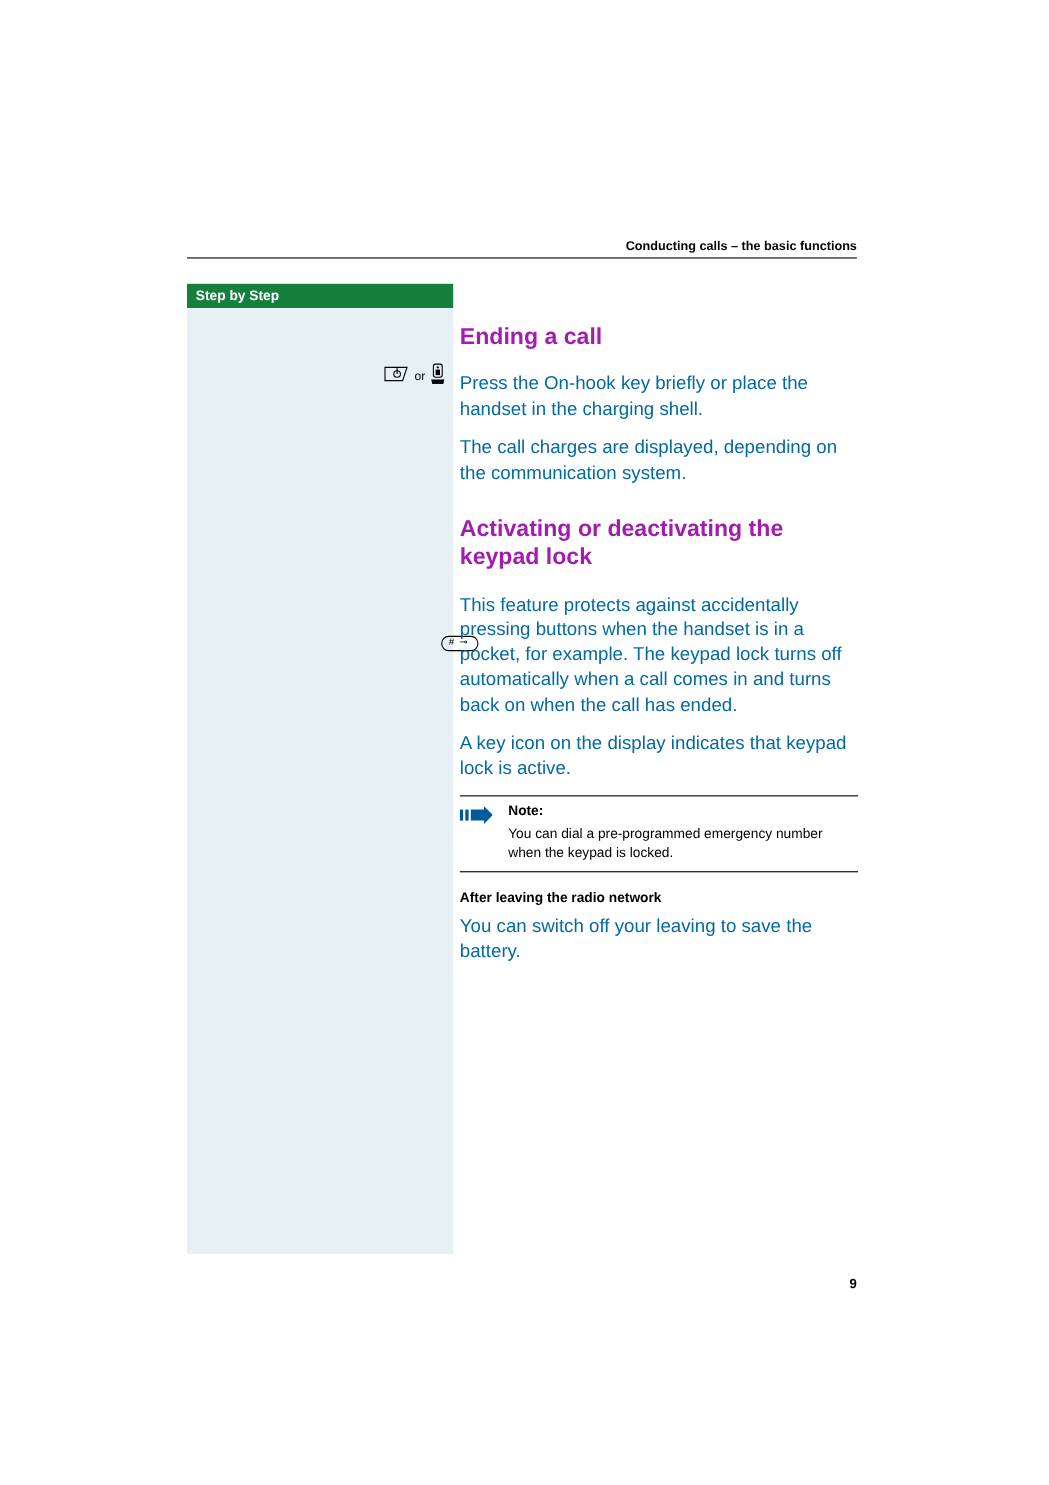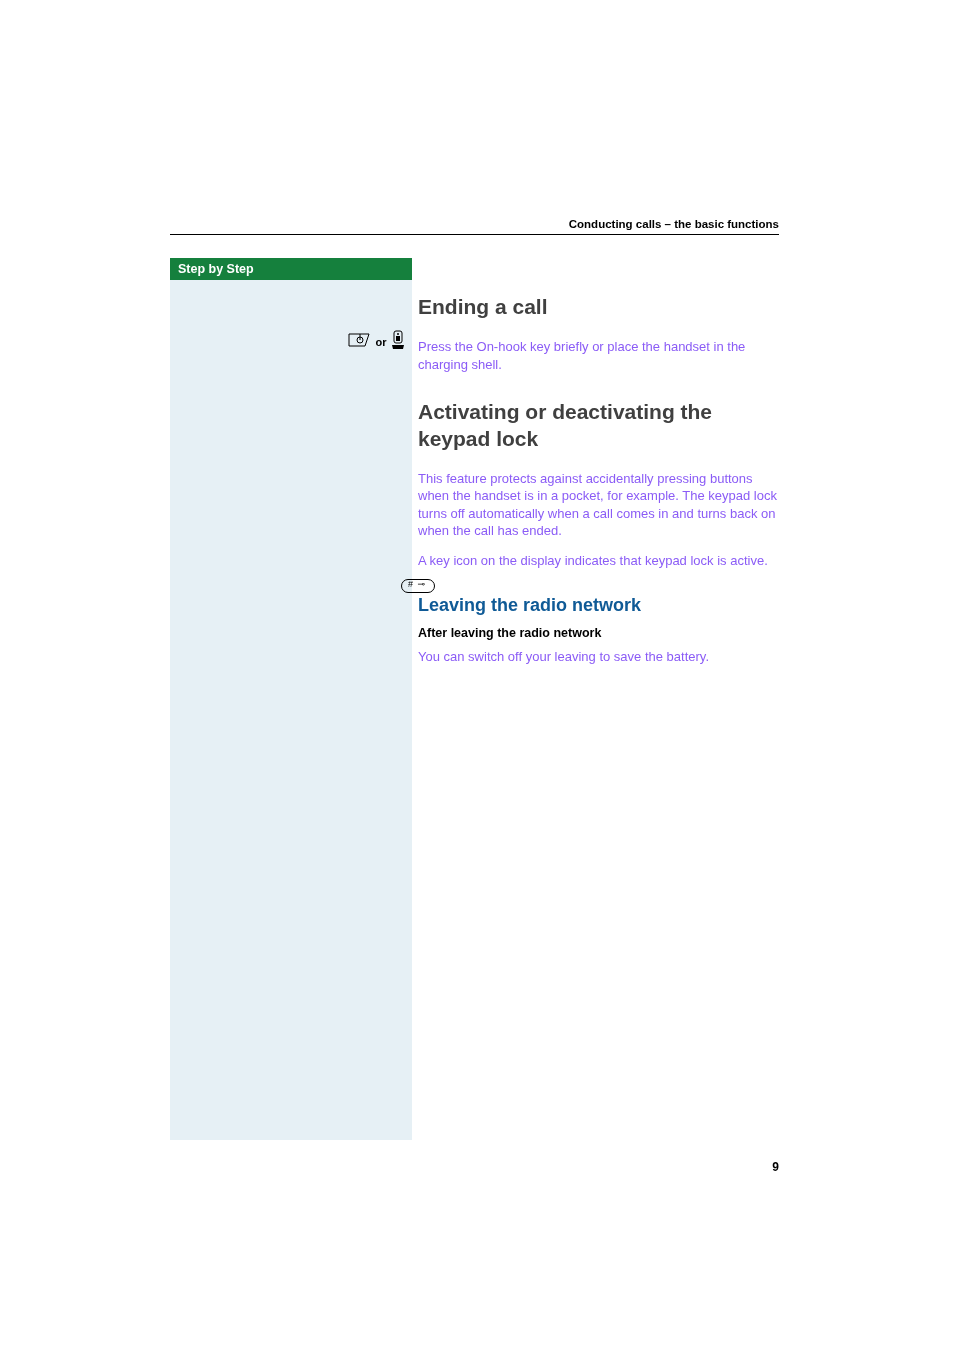--- a/index.html
+++ b/index.html
@@ -49,55 +49,55 @@
     font-weight: bold;
     padding: 4px 8px;
   }
   .main {
     position: absolute;
     left: 418px;
     top: 294px;
     width: 362px;
   }
   .h1 {
-    color: #404040;
+    color: #a21caf;
     font-size: 21px;
     font-weight: bold;
     margin: 0 0 18px 0;
     line-height: 1.25;
   }
   .h2 {
     color: #0f5a96;
     font-size: 18px;
     font-weight: bold;
     margin: 24px 0 10px 0;
     line-height: 1.25;
   }
   .sub {
     color: #000000;
     font-size: 12.5px;
     font-weight: bold;
     margin: 8px 0 8px 0;
   }
   .body {
-    font-size: 13px;
+    font-size: 17px;
     line-height: 1.35;
     margin: 0 0 12px 0;
-    color: #8b5cf6;
+    color: #0369a1;
   }
   .aside {
     position: absolute;
     width: 75px;
     text-align: right;
   }
   .aside-1 { left: 330px; top: 330px; }
   .aside-2 { left: 360px; top: 576px; }
   .or-txt {
     font-size: 11px;
-    font-weight: bold;
+    font-weight: normal;
     vertical-align: middle;
   }
   .icon-onhook {
     display: inline-block;
     vertical-align: middle;
   }
   .icon-cradle {
     display: inline-block;
     vertical-align: middle;
   }
@@ -181,27 +181,40 @@
   </div>
 
   <div class="aside aside-2">
     <span class="hashkey"></span>
   </div>
 
   <div class="main">
 
     <h2 class="h1">Ending a call</h2>
     <p class="body">Press the On-hook key briefly or place the handset in the charging shell.</p>
+    <p class="body">The call charges are displayed, depending on the communication system.</p>
 
     <h2 class="h1" style="margin-top:26px">Activating or deactivating the keypad lock</h2>
     <p class="body" style="margin-top:12px">This feature protects against accidentally pressing buttons when the handset is in a pocket, for example. The keypad lock turns off automatically when a call comes in and turns back on when the call has ended.</p>
     <p class="body">A key icon on the display indicates that keypad lock is active.</p>
 
-
-    <h2 class="h2">Leaving the radio network</h2>
+    <div class="note-box">
+      <div class="note-arrow-col">
+        <svg width="30" height="16" viewBox="0 0 30 16">
+          <rect x="0" y="3" width="3" height="10" fill="#005a9c"></rect>
+          <rect x="5" y="3" width="3" height="10" fill="#005a9c"></rect>
+          <path d="M10 3 L22 3 L22 0 L30 8 L22 16 L22 13 L10 13 Z" fill="#005a9c"></path>
+        </svg>
+      </div>
+      <div class="note-body-col">
+        <p class="note-label">Note:</p>
+        <p class="note-text">You can dial a pre-programmed emergency number when the keypad is locked.</p>
+      </div>
+    </div>
+
     <p class="sub">After leaving the radio network</p>
     <p class="body">You can switch off your leaving to save the battery.</p>
 
   </div>
 
   <div class="page-num">9</div>
 
 </div>
 
 </body></html>

